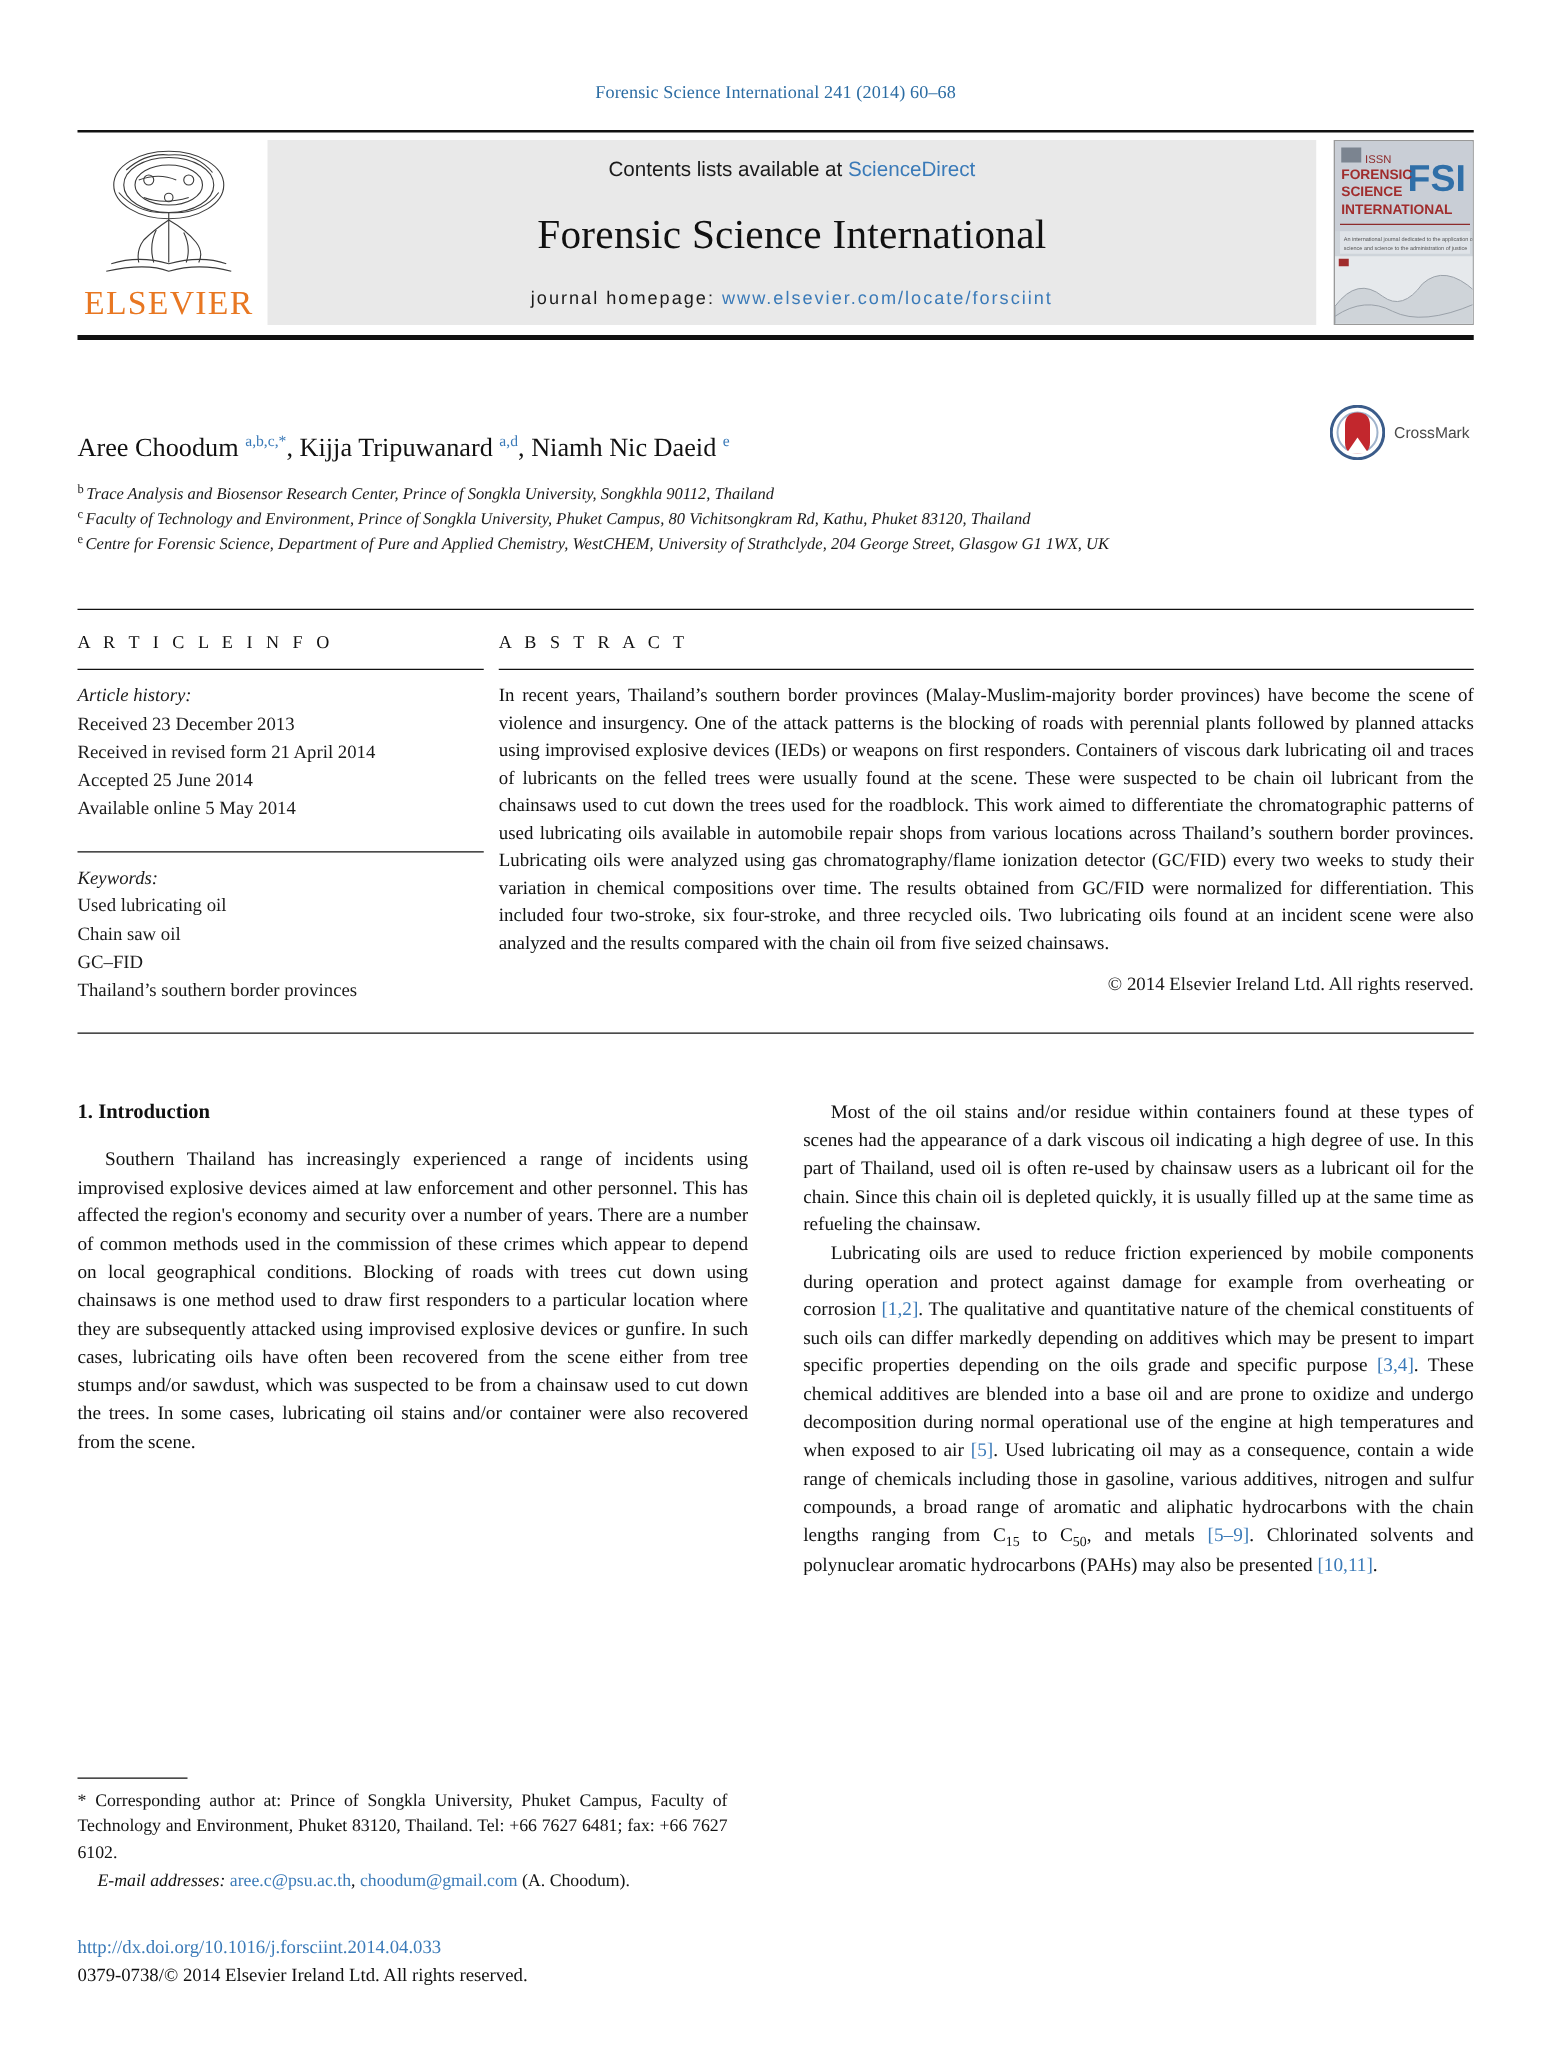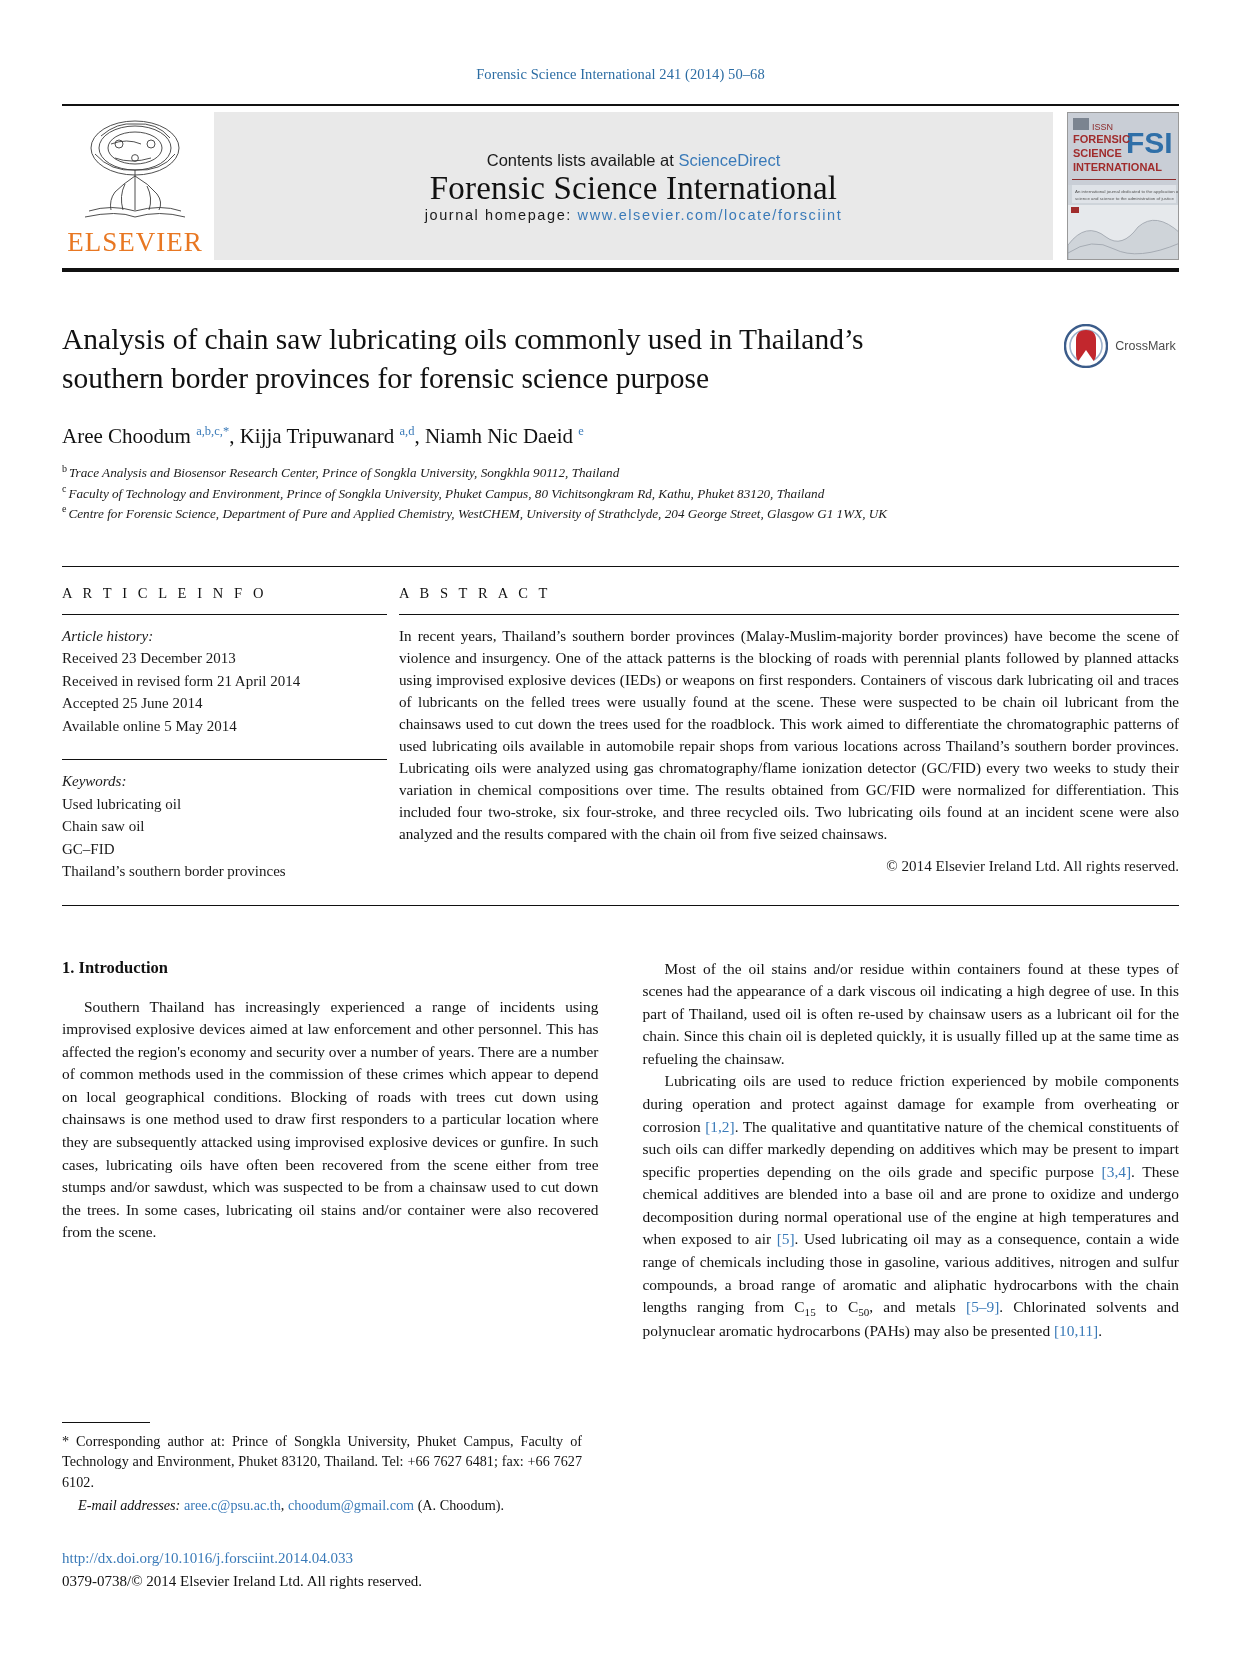--- a/index.html
+++ b/index.html
@@ -62,21 +62,21 @@
     color: #e87722;
     font-weight: 400;
     margin-top: 1px;
   }
   .journal-band {
     flex: 1 1 auto;
     background: #e9e9e9;
     display: flex;
     flex-direction: column;
     align-items: center;
-    justify-content: center;
+    justify-content: space-between;
     padding: 15px 10px 13px 10px;
     box-sizing: border-box;
     margin-left: 6px;
   }
   .contents-line {
     font-size: 16.5px;
     color: #1a1a1a;
     font-family: "Liberation Sans", sans-serif;
   }
   .contents-line .sd {
@@ -299,21 +299,21 @@
     font-size: 15px;
     color: #111;
     line-height: 1.5;
   }
 </style>
 </head>
 <body>
 
 <div class="page">
 
-  <div class="running-head">Forensic Science International 241 (2014) 50–68</div>
+  <div class="running-head">Forensic Science International 241 (2014) 60–68</div>
 
   <div class="masthead-wrap">
     <div class="masthead">
 
       <div class="elsevier-logo">
         <span>
           <svg class="tree-svg" width="128" height="112" viewBox="0 0 128 112">
             <g stroke="#3b3b3b" stroke-width="0.9" fill="none">
               <ellipse cx="64" cy="34" rx="44" ry="27"></ellipse>
               <ellipse cx="64" cy="34" rx="36" ry="22"></ellipse>
@@ -367,21 +367,20 @@
           <path d="M0 140 Q24 124 46 136 Q70 148 112 130" fill="none" stroke="#9aa1a9" stroke-width="0.8"></path>
           <rect x="3" y="94" width="8" height="6" fill="#a02c2c"></rect>
         </svg>
       </div>
 
     </div>
     <div class="masthead-rule-bottom"></div>
   </div>
 
   <div class="title-block">
-    <h1 class="title">Analysis of chain saw lubricating oils commonly used in Thailand’s southern border provinces for forensic science purpose</h1>
     <div class="crossmark">
       <span>
         <svg width="44" height="44" viewBox="0 0 44 44" style="vertical-align:middle;">
           <circle cx="22" cy="22" r="21" fill="#ffffff" stroke="#3b5c8a" stroke-width="2.4"></circle>
           <circle cx="22" cy="22" r="16" fill="#ffffff" stroke="#9fb3cc" stroke-width="1.6"></circle>
           <path d="M22 6 C29 6 32 10 32 16 L32 30 C32 36 29 39 22 39 C15 39 12 36 12 30 L12 16 C12 10 15 6 22 6 Z" fill="#c2272d"></path>
           <path d="M22 26 L31 39 L13 39 Z" fill="#ffffff"></path>
         </svg>
       </span>
       <span class="crossmark-label">CrossMark</span>

